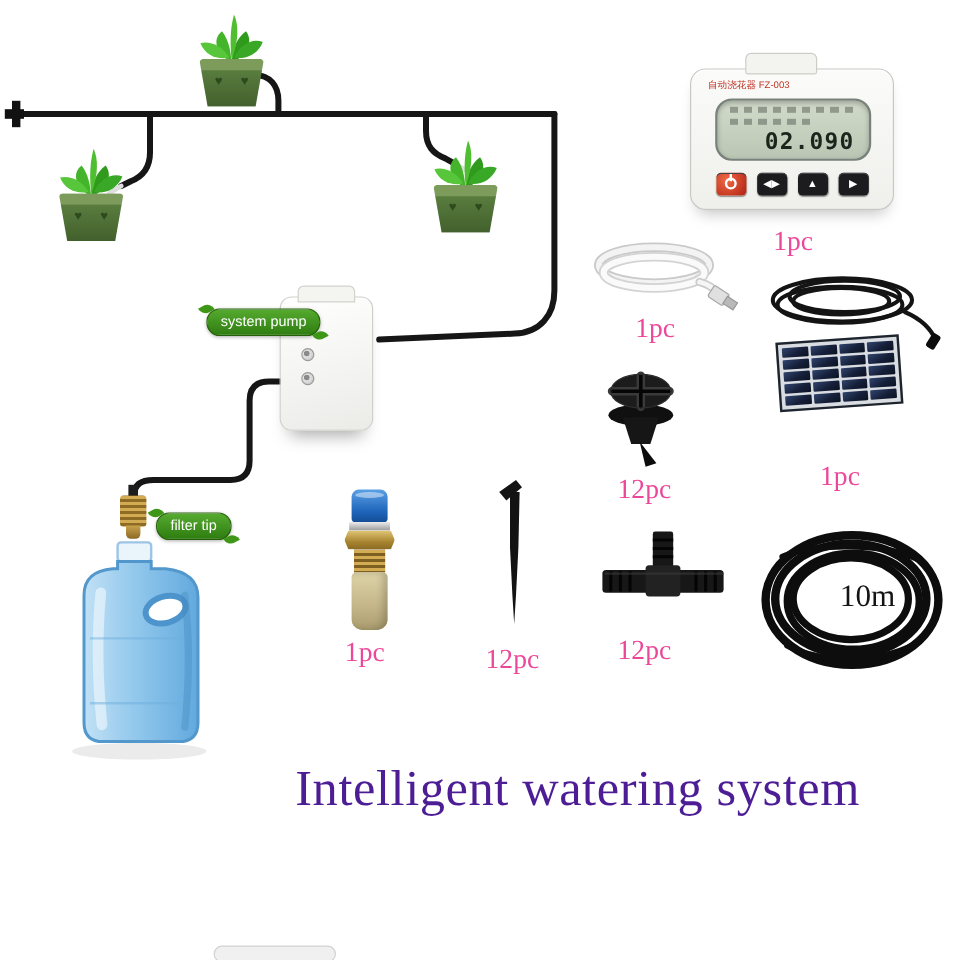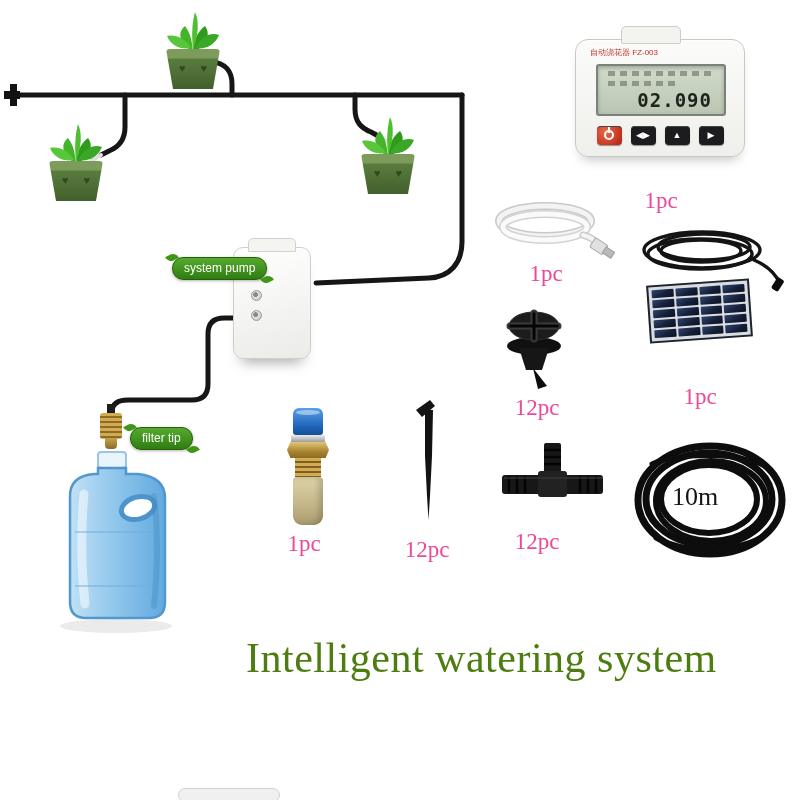--- a/index.html
+++ b/index.html
@@ -4,21 +4,21 @@
 <style>
   * { margin:0; padding:0; box-sizing:border-box; }
   html,body { background:#fff; }
   body { font-family:"Liberation Sans", sans-serif; }
   .canvas { position:relative; width:800px; height:800px; background:#fff; overflow:hidden; }
 
   
   .qty { position:absolute; width:96px; text-align:center;
          font:23px "Liberation Serif", serif; color:#ec4899; }
   .title { position:absolute; left:246px; top:634px; white-space:nowrap;
-           font:42px "Liberation Serif", serif; color:#4d7c0f; letter-spacing:.5px; }
+           font:42px "Liberation Serif", serif; color:#4c1d95; letter-spacing:.5px; }
 
   
   .tag { position:absolute; z-index:6; white-space:nowrap;
          background:linear-gradient(180deg,#55aa2e,#2f7d11);
          color:#fff; font:12px "Liberation Sans",sans-serif;
          padding:3px 11px 4px; border-radius:11px; border:1px solid #246008;
          box-shadow:0 1px 3px rgba(0,0,0,.3); }
   .tag::before, .tag::after { content:""; position:absolute; width:12px; height:7px;
          background:#3f9718; border-radius:0 7px 0 7px; }
   .tag::before { left:-7px; top:-4px; transform:rotate(-28deg); }
@@ -39,30 +39,30 @@
       background:linear-gradient(165deg,#ffffff,#ebebe8);
       border:1px solid #cfcfca; border-radius:10px;
       box-shadow:0 12px 14px -9px rgba(0,0,0,.35), inset 0 1px 0 #fff; }
   .pump::before { content:""; position:absolute; left:14px; top:-10px; width:46px; height:12px;
       background:#f4f4f1; border:1px solid #d2d2cd; border-radius:5px 5px 0 0; }
   .nozzle { position:absolute; width:11px; height:11px; border-radius:50%;
       background:radial-gradient(circle at 40% 40%, #8a8a8a 28%, #e2e2e2 34%, #bdbdbd 100%);
       border:1px solid #9a9a97; }
 
   
-  .timer { position:absolute; left:575px; top:39px; width:170px; height:118px; z-index:4;
+  .timer { position:absolute; left:575px; top:57px; width:170px; height:118px; z-index:4;
       background:linear-gradient(180deg,#fbfbf9,#efefec);
       border:1px solid #c8c8c3; border-radius:13px;
       box-shadow:0 8px 12px -6px rgba(0,0,0,.25), inset 0 1px 0 #fff; }
   .timer::before { content:""; position:absolute; left:45px; top:-14px; width:58px; height:16px;
       background:#f3f3f0; border:1px solid #cdcdc8; border-radius:5px 5px 2px 2px; }
   .timer-brand { position:absolute; left:14px; top:7px; font-size:8px; color:#c03226; }
   .lcd { position:absolute; left:20px; top:24px; width:130px; height:52px;
       background:linear-gradient(180deg,#d2dbcb,#bac6b3);
-      border:2px solid #78827a; border-radius:3px;
+      border:2px solid #78827a; border-radius:14px;
       box-shadow:inset 0 2px 4px rgba(0,0,0,.25); overflow:hidden; }
   .lcd-row { height:5px; margin:5px 10px 0; opacity:.55;
       background:repeating-linear-gradient(90deg,#5d675c 0 7px,transparent 7px 12px); }
   .lcd-row.short { margin-right:46px; }
   .lcd-main { margin-top:3px; text-align:right; padding-right:12px;
       font:bold 19px "DejaVu Sans Mono", monospace; color:#1c241c; letter-spacing:1px; }
   .timer-btns { position:absolute; left:0; right:0; top:86px;
       display:flex; justify-content:center; gap:9px; }
   .tbtn { width:25px; height:19px; border-radius:4px; color:#fff;
       font-size:9px; line-height:19px; text-align:center;
@@ -103,21 +103,21 @@
   .f-stem { position:absolute; left:11px; top:0; width:8px; height:11px; background:#1d1d1d; }
   .f-body { position:absolute; left:4px; top:9px; width:22px; height:26px;
       background:repeating-linear-gradient(180deg,#d2ab52 0 3px,#8d6b25 3px 5px);
       border-radius:3px; }
   .f-tip { position:absolute; left:9px; top:34px; width:12px; height:11px;
       background:linear-gradient(180deg,#c9a24b,#8a6a26); border-radius:0 0 4px 4px; }
 
   .artifact { position:absolute; left:178px; top:788px; width:102px; height:14px;
       background:#f0f0f0; border:1px solid #d2d2d2; border-radius:8px; }
 
-  .coil-label { position:absolute; left:647px; top:482px; width:96px; text-align:center;
+  .coil-label { position:absolute; left:675px; top:482px; width:96px; text-align:center;
       font:26px "Liberation Serif", serif; color:#141414; }
 </style>
 </head>
 <body>
 
 <div class="canvas">
 
   <svg class="tubes" style="position:absolute;left:0;top:0;z-index:1" width="800" height="800" viewBox="0 0 800 800">
     <g fill="none" stroke="#161616" stroke-width="5" stroke-linecap="round" stroke-linejoin="round">
       <path d="M 16 95 H 462"></path>

